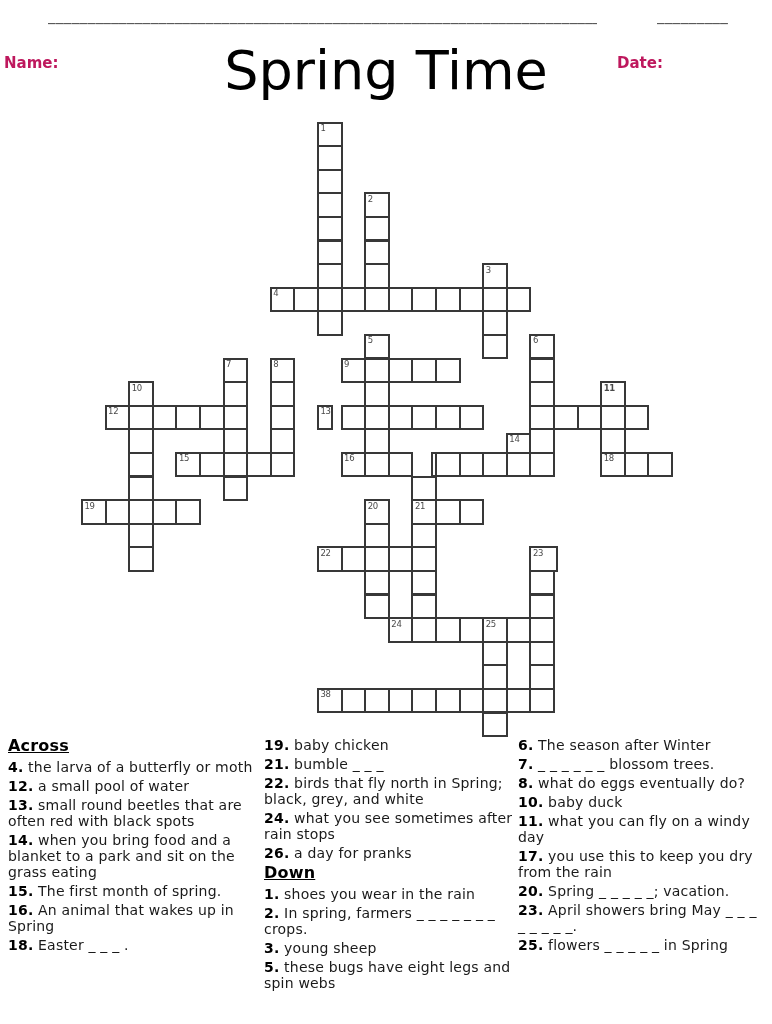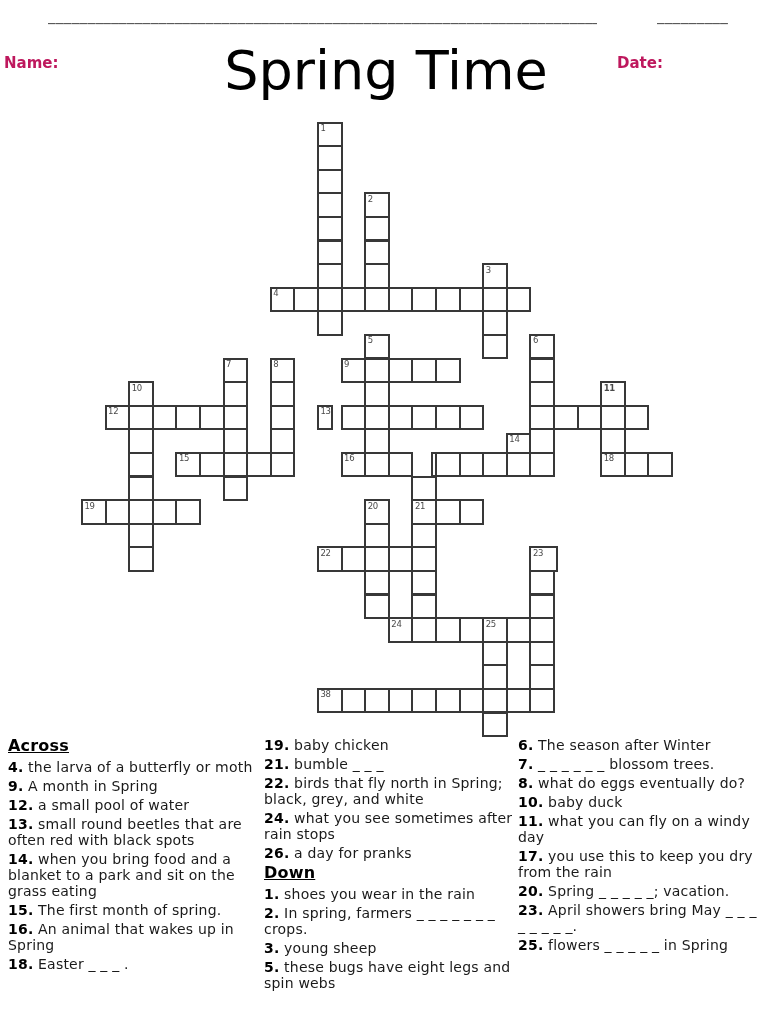--- a/index.html
+++ b/index.html
@@ -238,21 +238,20 @@
       <div class="cell" style="left: 387.8px; top: 687.9px; width: 25.6px; height: 25.6px;"></div>
       <div class="cell" style="left: 411.4px; top: 687.9px; width: 25.6px; height: 25.6px;"></div>
       <div class="cell" style="left: 435px; top: 687.9px; width: 25.6px; height: 25.6px;"></div>
       <div class="cell" style="left: 458.6px; top: 687.9px; width: 25.6px; height: 25.6px;"></div>
       <div class="cell" style="left: 505.8px; top: 687.9px; width: 25.6px; height: 25.6px;"></div>
     </div>
 
   <div class="clue-col col-1">
       <div class="clue-header">Across</div>
       <div class="clue"><b>4.</b><span> the larva of a butterfly or moth</span></div>
-      <div class="clue"><b>9.</b><span> A month in Spring</span></div>
       <div class="clue"><b>12.</b><span> a small pool of water</span></div>
       <div class="clue"><b>13.</b><span> small round beetles that are often red with black spots</span></div>
       <div class="clue"><b>14.</b><span> when you bring food and a blanket to a park and sit on the grass eating</span></div>
       <div class="clue"><b>15.</b><span> The first month of spring.</span></div>
       <div class="clue"><b>16.</b><span> An animal that wakes up in Spring</span></div>
       <div class="clue"><b>18.</b><span> Easter _ _ _ .</span></div>
     </div>
   <div class="clue-col col-2">
       <div class="clue"><b>19.</b><span> baby chicken</span></div>
       <div class="clue"><b>21.</b><span> bumble _ _ _</span></div>

